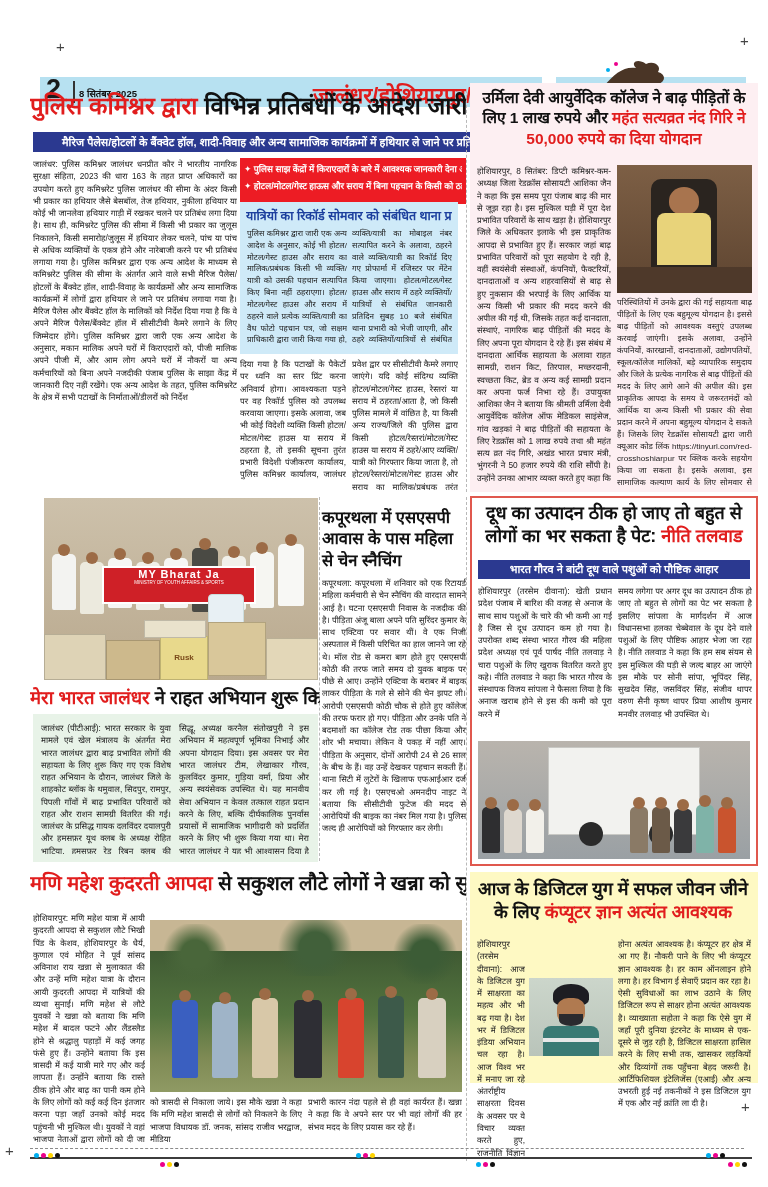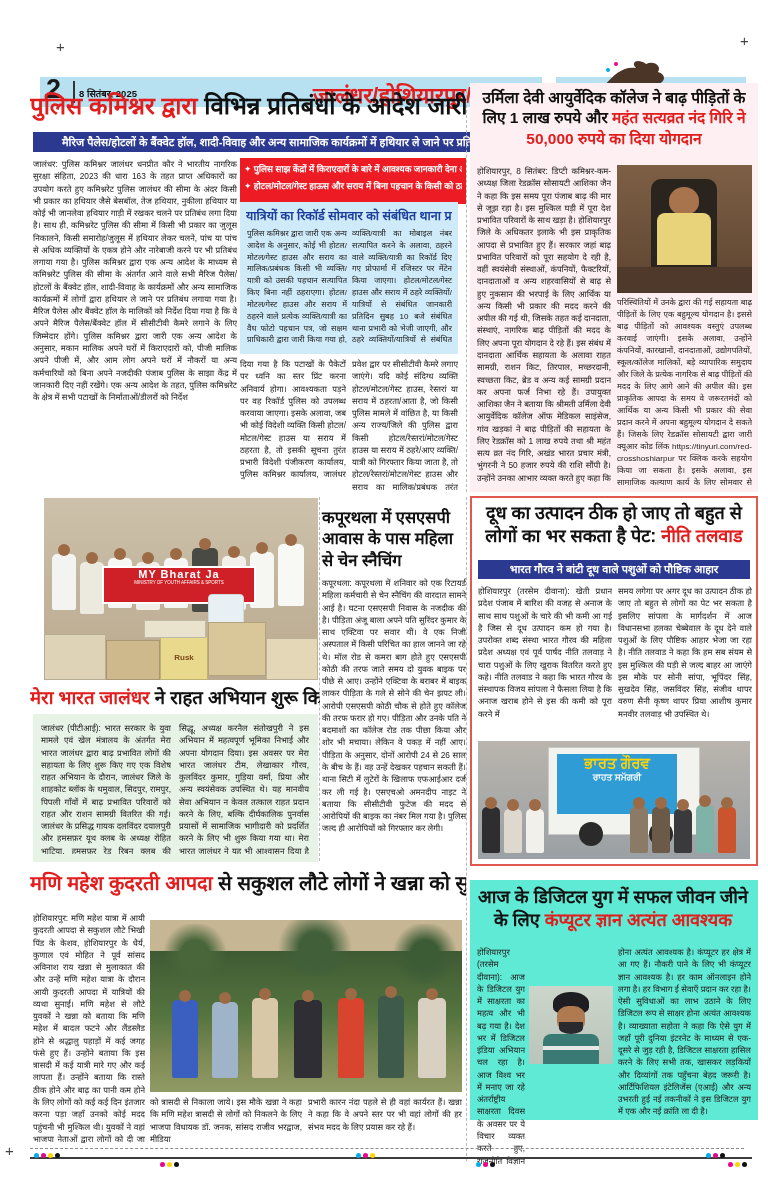--- a/index.html
+++ b/index.html
@@ -111,24 +111,20 @@
     <div class="bt abs" style="left:147px;top:214px;width:135px;height:188px;font-size:8.1px;">परिस्थितियों में उनके द्वारा की गई सहायता बाढ़ पीड़ितों के लिए एक बहुमूल्य योगदान है। इससे बाढ़ पीड़ितों को आवश्यक वस्तुएं उपलब्ध करवाई जाएंगी। इसके अलावा, उन्होंने कंपनियों, कारखानों, दानदाताओं, उद्योगपतियों, स्कूल/कॉलेज मालिकों, बड़े व्यापारिक समुदाय और जिले के प्रत्येक नागरिक से बाढ़ पीड़ितों की मदद के लिए आगे आने की अपील की। इस प्राकृतिक आपदा के समय वे जरूरतमंदों को आर्थिक या अन्य किसी भी प्रकार की सेवा प्रदान करने में अपना बहुमूल्य योगदान दे सकते हैं। जिसके लिए रेडक्रॉस सोसायटी द्वारा जारी क्यूआर कोड लिंक https://tinyurl.com/red-crosshoshiarpur पर क्लिक करके सहयोग किया जा सकता है। इसके अलावा, इस सामाजिक कल्याण कार्य के लिए सोमवार से शुक्रवार तक रेड क्रॉस कार्यालय, जोधा मॉल रोड, होशियारपुर में व्यक्तिगत रूप से संपर्क किया जा सकता है।</div>
   </div>
 
   <div class="abs" style="left:470px;top:496px;width:288px;height:370px;background:#fff;border:2px solid #e0584e;box-sizing:border-box;">
     <div class="hl" style="position:absolute;left:4px;top:4px;width:276px;font-size:18px;line-height:1.3;text-align:center;overflow:hidden;max-height:52px;"><span>दूध का उत्पादन ठीक हो जाए तो बहुत से लोगों का भर सकता है पेट: </span><span class="red">नीति तलवाड</span></div>
     <div class="navybar nowrap" style="position:absolute;left:6px;top:62px;width:272px;height:19px;line-height:19px;font-size:11px;">भारत गौरव ने बांटी दूध वाले पशुओं को पौष्टिक आहार</div>
     <div class="bt abs" style="left:6px;top:87px;width:134px;height:152px;">होशियारपुर (तरसेम दीवाना): खेती प्रधान प्रदेश पंजाब में बारिश की वजह से अनाज के साथ साथ पशुओं के चारे की भी कमी आ गई है जिस से दूध उत्पादन कम हो गया है। उपरोक्त शब्द संस्था भारत गौरव की महिला प्रदेश अध्यक्ष एवं पूर्व पार्षद नीति तलवाड़ ने चारा पशुओं के लिए खुराक वितरित करते हुए कहे। नीति तलवाड ने कहा कि भारत गौरव के संस्थापक विजय सांपला ने फैसला लिया है कि अनाज खराब होने से इस की कमी को पूरा करने में</div>
     <div class="bt abs" style="left:146px;top:87px;width:134px;height:152px;">समय लगेगा पर अगर दूध का उत्पादन ठीक हो जाए तो बहुत से लोगों का पेट भर सकता है इसलिए सांपला के मार्गदर्शन में आज विधानसभा हलका चेब्बेवाल के दूध देने वाले पशुओं के लिए पौष्टिक आहार भेजा जा रहा है। नीति तलवाड ने कहा कि हम सब संयम से इस मुश्किल की घड़ी से जल्द बाहर आ जाएंगे इस मौके पर सोनी सांपा, भूपिंदर सिंह, सुखदेव सिंह, जसविंदर सिंह, संजीव थापर वरुण सैनी कृष्ण थापर प्रिया आशीष कुमार मनवीर तलवाड़ भी उपस्थित थे।</div>
     <div class="photo" style="left:6px;top:243px;width:272px;height:118px;background:linear-gradient(#b9b4ad,#9aa0a4);">
       <div class="abs" style="left:70px;top:6px;width:150px;height:86px;background:#f2f2ef;border:1px solid #c8c8c4;">
-        <div class="abs" style="left:8px;top:6px;width:120px;height:60px;background:#2f9cd6;color:#ffd400;text-align:center;overflow:hidden;">
-          <div style="font-size:15px;font-weight:bold;">ਭਾਰਤ ਗੌਰਵ</div>
-          <div style="font-size:9px;font-weight:bold;color:#fff;">ਰਾਹਤ ਸਮੱਗਰੀ</div>
-        </div>
         <div class="abs" style="left:30px;bottom:-12px;width:24px;height:24px;background:#2a2a2a;border-radius:50%;"></div>
         <div class="abs" style="left:100px;bottom:-12px;width:24px;height:24px;background:#2a2a2a;border-radius:50%;"></div>
       </div>
       <i class="p" style="left:4px;bottom:6px;width:18px;height:46px;background:#2e2e30;"></i>
       <i class="p" style="left:26px;bottom:6px;width:18px;height:44px;background:#ded8cf;"></i>
       <i class="p" style="left:48px;bottom:6px;width:18px;height:44px;background:#f2f0ea;"></i>
       <i class="p" style="left:152px;bottom:6px;width:18px;height:46px;background:#8a7a66;"></i>
       <i class="p" style="left:174px;bottom:6px;width:18px;height:46px;background:#6b5a48;"></i>
       <i class="p" style="left:196px;bottom:6px;width:18px;height:44px;background:#3a3a3c;"></i>
       <i class="p" style="left:218px;bottom:6px;width:18px;height:48px;background:#7fb3a8;"></i>
@@ -146,21 +142,21 @@
     <i class="p" style="left:62px;bottom:14px;width:26px;height:76px;background:#9fb4c8;"></i>
     <i class="p" style="left:102px;bottom:14px;width:26px;height:80px;background:#d8c8a8;"></i>
     <i class="p" style="left:144px;bottom:14px;width:28px;height:78px;background:#2e2e34;"></i>
     <i class="p" style="left:188px;bottom:14px;width:26px;height:80px;background:#d8442e;"></i>
     <i class="p" style="left:228px;bottom:14px;width:26px;height:82px;background:#3d5a4a;"></i>
     <i class="p" style="left:268px;bottom:14px;width:28px;height:80px;background:#d8d0c0;"></i>
   </div>
   <div class="bt abs" style="left:150px;top:1096px;width:152px;height:56px;">को त्रासदी से निकाला जाये। इस मौके खन्ना ने कहा कि मणि महेश त्रासदी से लोगों को निकलने के लिए भाजपा विधायक डॉ. जनक, सांसद राजीव भरद्वाज, मीडिया</div>
   <div class="bt abs" style="left:308px;top:1096px;width:154px;height:56px;">प्रभारी कारन नंदा पहले से ही वहां कार्यरत हैं। खन्ना ने कहा कि वे अपने स्तर पर भी वहां लोगों की हर संभव मदद के लिए प्रयास कर रहे हैं।</div>
 
-  <div class="abs" style="left:470px;top:872px;width:288px;height:240px;background:#5eead4;margin-top:8px;">
+  <div class="abs" style="left:470px;top:872px;width:288px;height:211px;background:#fef9c3;">
     <div class="hl" style="position:absolute;left:4px;top:6px;width:278px;font-size:18px;line-height:1.3;text-align:center;overflow:hidden;max-height:52px;"><span>आज के डिजिटल युग में सफल जीवन जीने</span> <span>के लिए </span><span class="red">कंप्यूटर ज्ञान अत्यंत आवश्यक</span></div>
     <div class="abs" style="left:7px;top:66px;width:136px;height:222px;overflow:hidden;">
       <div class="photo" style="position:relative;float:right;left:0;top:40px;width:84px;height:78px;margin:0 0 4px 4px;background:linear-gradient(#ccd6cb,#b9c4ba);">
         <div class="abs" style="left:24px;top:6px;width:36px;height:22px;background:#1d1d22;border-radius:50% 50% 30% 30%;"></div>
         <div class="abs" style="left:28px;top:20px;width:28px;height:26px;background:#b07a50;border-radius:40%;"></div>
         <div class="abs" style="left:30px;top:36px;width:24px;height:12px;background:#2a2a2e;border-radius:0 0 50% 50%;"></div>
         <div class="abs" style="left:14px;top:48px;width:56px;height:30px;background:linear-gradient(#3a7a74 40%,#e8e8e8 40%,#e8e8e8 55%,#3a7a74 55%);border-radius:8px 8px 0 0;"></div>
       </div>
       <div class="bt" style="height:222px;">होशियारपुर (तरसेम दीवाना): आज के डिजिटल युग में साक्षरता का महत्व और भी बढ़ गया है। देश भर में डिजिटल इंडिया अभियान चल रहा है। आज विश्व भर में मनाए जा रहे अंतर्राष्ट्रीय साक्षरता दिवस के अवसर पर ये विचार व्यक्त करते हुए, राजनीति विज्ञान के व्याख्याता जसविंदर सिंह सहोता ने कहा कि एक शिक्षित व्यक्ति ज्ञान बढ़ाने के साथ-साथ अपने परिवार की आर्थिक स्थिति को भी बेहतर बनाने में महत्वपूर्ण योगदान दे सकता है। शिक्षित व्यक्ति हर प्रक्रिया के बारे में तार्किक शक्ति से सोच पाते हैं, जिससे वे आसानी से अंधविश्वास के जाल में नहीं फंसते। उन्होंने कहा कि इस डिजिटल युग में सफल जीवन जीने के लिए कंप्यूटर ज्ञान</div>
     </div>

